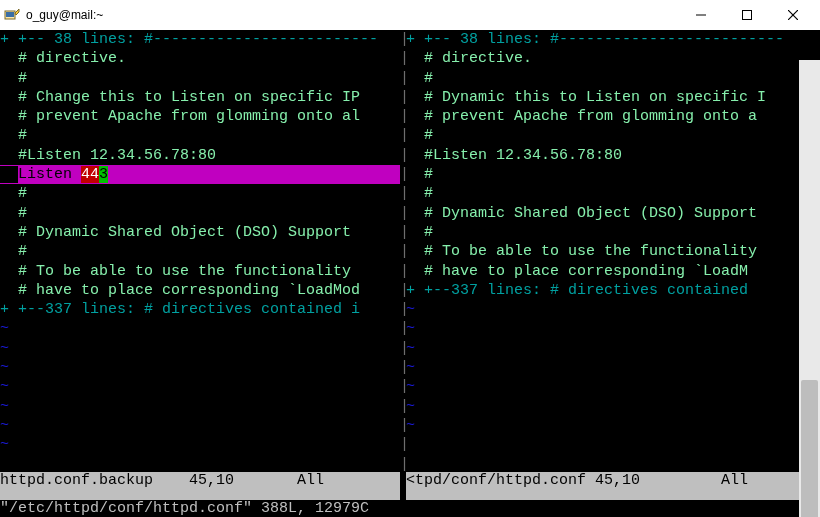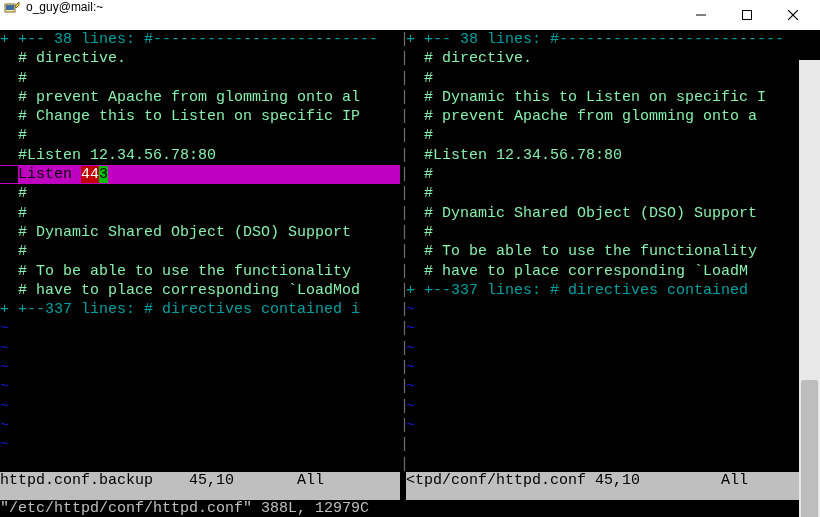--- a/index.html
+++ b/index.html
@@ -1,17 +1,17 @@
 <!DOCTYPE html>
 <html><head>
 <meta charset="utf-8">
 <style>
   html,body{margin:0;padding:0;width:820px;height:517px;overflow:hidden;background:#000;font-family:"Consolas","Courier New",monospace;font-size:15px;}
   
-  .titlebar{height:30px;background:#fff;display:flex;padding:0 4px;border-bottom:1px solid #aaa;}
+  .titlebar{height:30px;background:#fff;display:flex;align-items:center;padding:0 4px;border-bottom:1px solid #aaa;}
   .titlebar .icon{width:16px;height:16px;margin-right:6px;position:relative;}
   .titlebar .icon svg{display:block}
   .titlebar .title{font-family:"Segoe UI",Arial,sans-serif;font-size:12px;color:#000;}
   .winbtns{margin-left:auto;display:flex;align-items:center;}
   .winbtn{width:46px;height:30px;display:flex;align-items:center;justify-content:center;font-family:"Segoe UI",Arial,sans-serif;color:#000;}
   .winbtn svg{display:block}
   
   .term{position:absolute;top:30px;left:0;right:0;bottom:0;background:#000;}
   .pane{position:absolute;top:0;bottom:35px;overflow:hidden;}
   .pane.left{left:0;width:400px;}
@@ -65,22 +65,22 @@
     </div>
   </div>
 </div>
 
 <div class="term">
 
   <div class="pane left">
     <div class="line fold">+ +-- 38 lines: #-------------------------</div>
     <div class="line"><span class="gutter">  </span><span class="comment"># directive.</span></div>
     <div class="line"><span class="gutter">  </span><span class="comment">#</span></div>
+    <div class="line"><span class="gutter">  </span><span class="comment"># Change this to Listen on specific IP</span></div>
     <div class="line"><span class="gutter">  </span><span class="comment"># prevent Apache from glomming onto al</span></div>
-    <div class="line"><span class="gutter">  </span><span class="comment"># Change this to Listen on specific IP</span></div>
     <div class="line"><span class="gutter">  </span><span class="comment">#</span></div>
     <div class="line"><span class="gutter">  </span><span class="comment">#Listen 12.34.56.78:80</span></div>
     <div class="line diffline"><span class="gutter" style="background:#000">  </span><span>Listen </span><span class="diffchg">44</span><span class="diffadd">3</span><span style="display:inline-block;width:300px"></span></div>
     <div class="line"><span class="gutter">  </span><span class="comment">#</span></div>
     <div class="line"><span class="gutter">  </span><span class="comment">#</span></div>
     <div class="line"><span class="gutter">  </span><span class="comment"># Dynamic Shared Object (DSO) Support</span></div>
     <div class="line"><span class="gutter">  </span><span class="comment">#</span></div>
     <div class="line"><span class="gutter">  </span><span class="comment"># To be able to use the functionality</span></div>
     <div class="line"><span class="gutter">  </span><span class="comment"># have to place corresponding `LoadMod</span></div>
     <div class="line fold">+ +--337 lines: # directives contained i</div>

